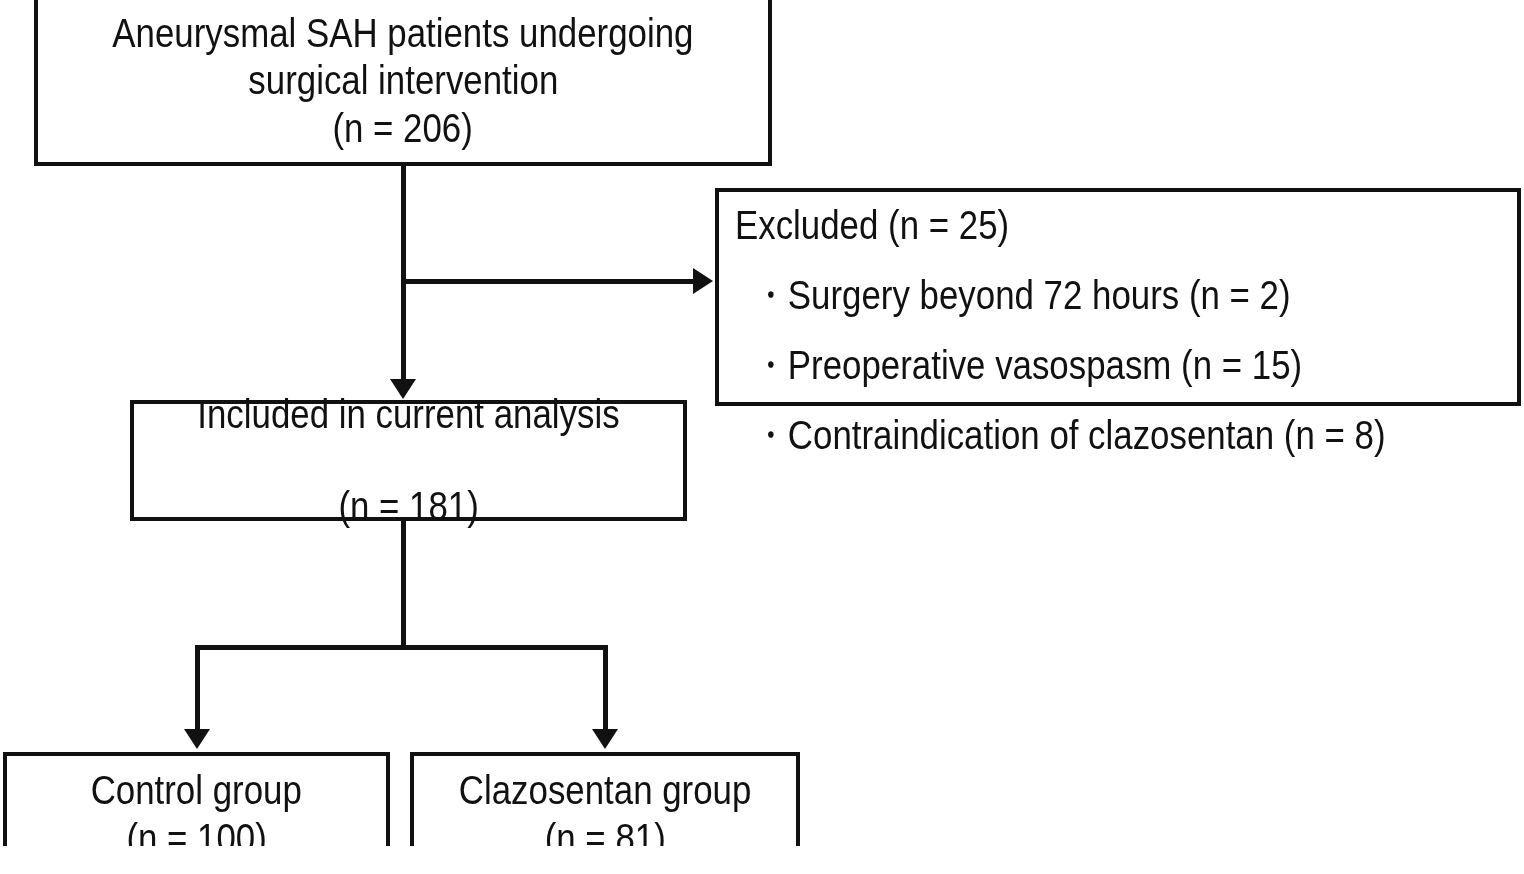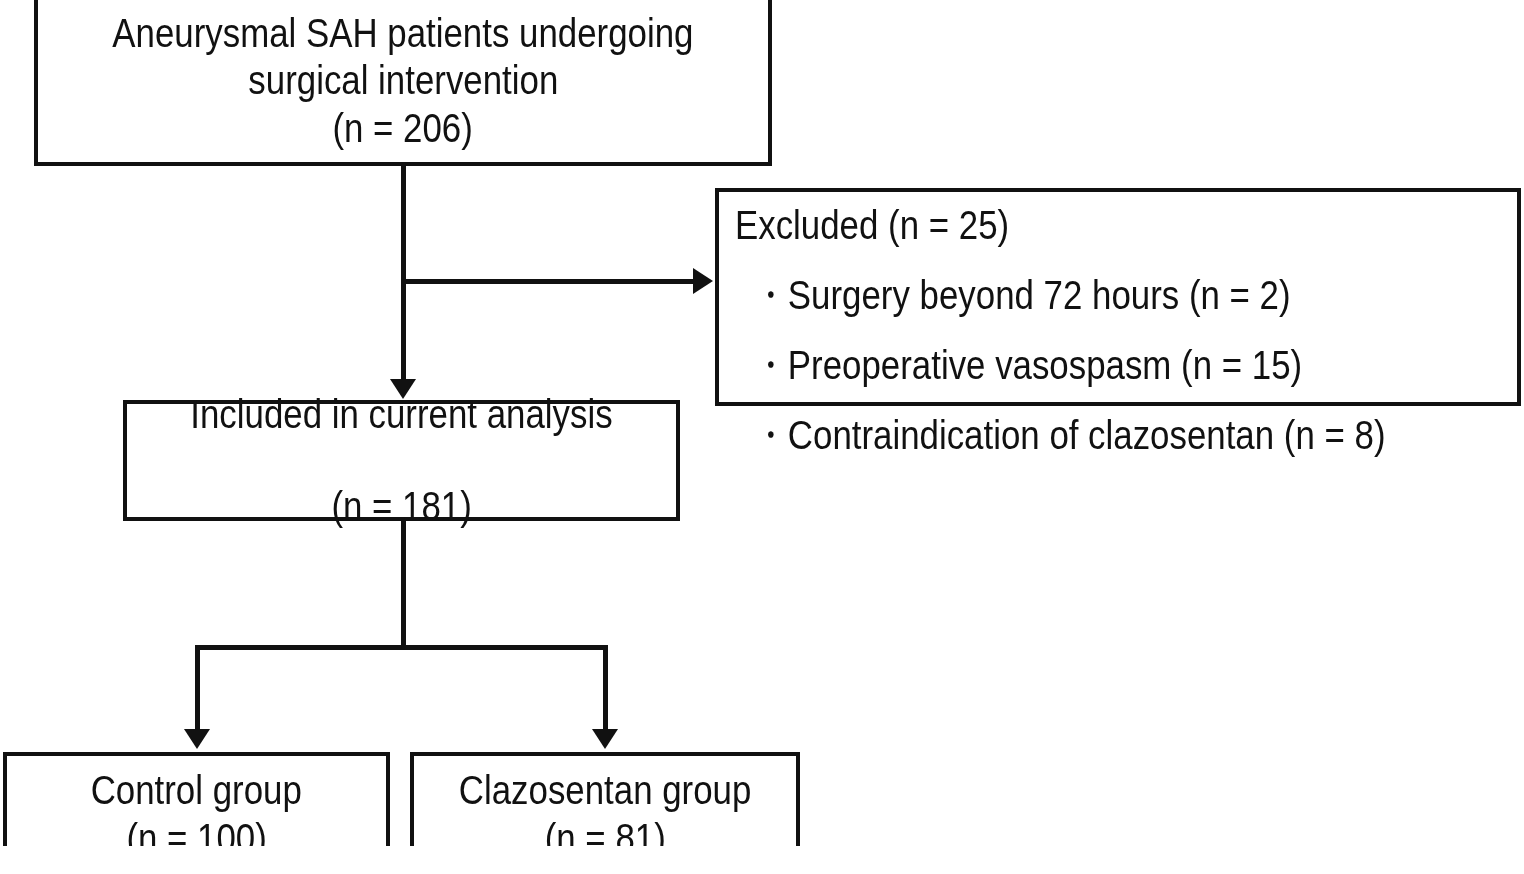--- a/index.html
+++ b/index.html
@@ -55,21 +55,21 @@
 
   
   #node-enrolled {
     left: 34px;  top: -4px;   width: 738px; height: 170px;
   }
   #node-excluded {
     left: 715px; top: 188px;  width: 806px; height: 218px;
     padding: 8px 0 0 16px;
   }
   #node-included {
-    left: 123px; top: 400px;  width: 557px; height: 121px; gap: 44px;
+    left: 130px; top: 400px;  width: 557px; height: 121px; gap: 44px;
   }
   #node-control {
     left: 3px;   top: 752px;  width: 387px; height: 126px;
   }
   #node-clazo {
     left: 410px; top: 752px;  width: 390px; height: 126px;
   }
 
   
   .conn {

